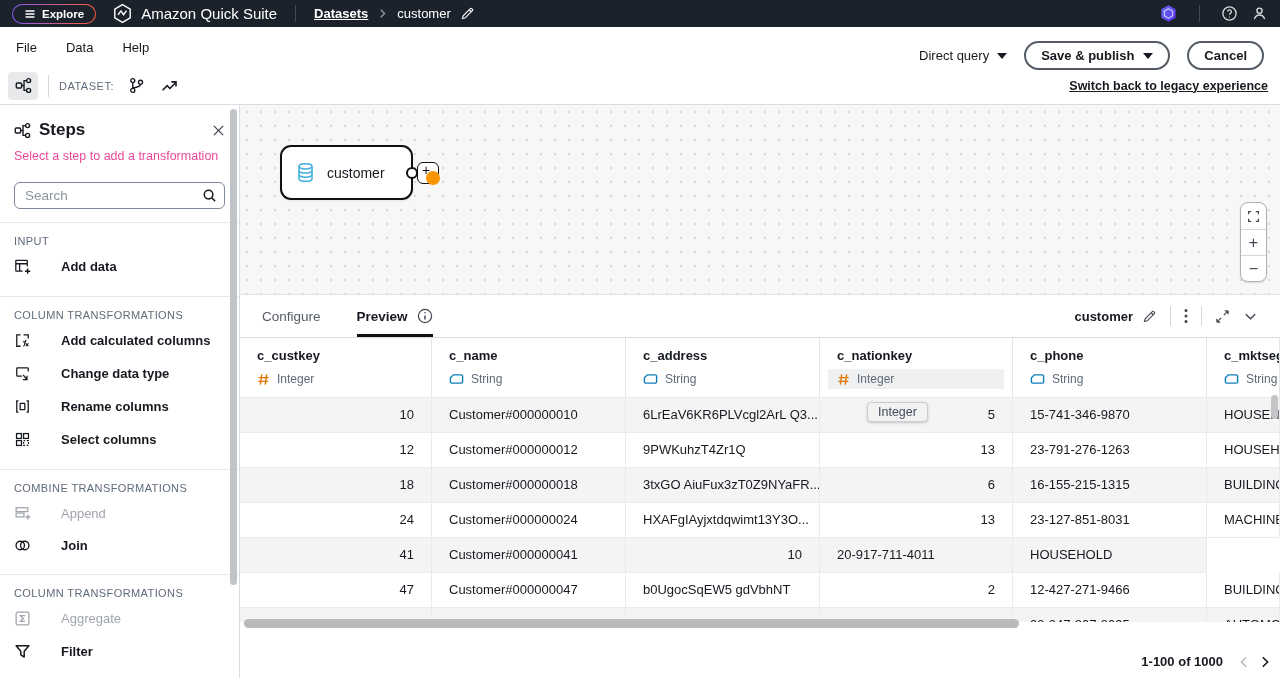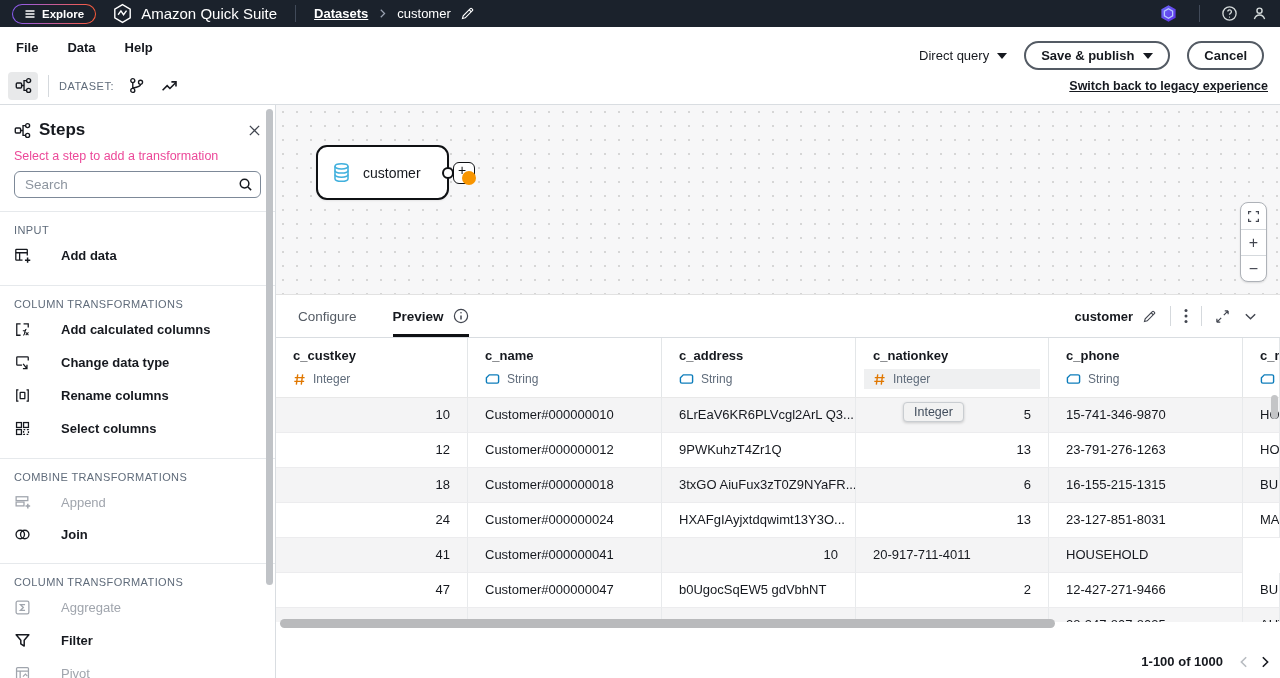--- a/index.html
+++ b/index.html
@@ -15,45 +15,45 @@
   .tb-sep { width:1px; height:17px; background:#414a59; margin:0 8px; }
   .crumb { display:flex; align-items:center; gap:9px; color:#fff; font-size:13px; }
   .crumb a { color:#fff; font-weight:700; text-decoration:underline; cursor:pointer;}
   .crumb .chev { color:#9aa2b1; }
   .topbar-right { margin-left:auto; display:flex; align-items:center; gap:13px; }
   .icon { display:inline-flex; align-items:center; justify-content:center; }
   .icon svg { display:block; }
 
   
   .menubar { height:40px; display:flex; align-items:center; padding:0 16px; background:#fff; }
-  .menu-item { font-size:13px; font-weight:700; margin-right:29px; cursor:pointer;text-align:center; }
+  .menu-item { font-size:13px; font-weight:400; margin-right:29px; cursor:pointer;text-align:center; }
   .menubar-right { margin-left:auto; display:flex; align-items:center; gap:17px;margin-top:17px; }
   .query-mode { display:flex; align-items:center; gap:8px; font-size:13px; font-weight:500; cursor:pointer; }
   .btn { display:flex; align-items:center; gap:9px; height:29px; padding:0 15px; background:#fff;
     border:2px solid #545b64; border-radius:16px; font-size:13px; font-weight:700; color:#16191f; cursor:pointer; }
 
   
   .toolbar { height:38px; display:flex; align-items:center; padding:0 8px; border-bottom:1px solid #d9dde1; background:#fff; }
   .flow-btn { width:30px; height:28px; background:#e8e9ea; border-radius:4px; display:flex; align-items:center; justify-content:center; cursor:pointer;}
   .tool-sep { width:1px; height:22px; background:#d5d9dd; margin:0 10px; }
   .dataset-label { font-size:11px; color:#5f6b7a; letter-spacing:.5px; margin-right:14px; }
   .tool-ic { margin-right:16px; color:#16191f; cursor:pointer; }
   .legacy-link { margin-left:auto; font-size:12.5px; font-weight:700; text-decoration:underline; color:#16191f; padding-right:4px; cursor:pointer; }
 
   
   .content { display:flex; height:573px; }
 
   
-  .sidebar { width:276px; flex:none; border-right:1px solid #d9dde1; background:#fff; position:relative; overflow:hidden; }
+  .sidebar { width:240px; flex:none; border-right:1px solid #d9dde1; background:#fff; position:relative; overflow:hidden; }
   .sb-head { padding:15px 14px 0 14px; }
   .sb-title-row { display:flex; align-items:center; gap:8px; }
   .sb-title { font-size:17px; font-weight:700; }
   .sb-close { margin-left:auto; color:#424650; cursor:pointer; }
   .sb-sub { font-size:12.5px; color:#ec4899; margin-top:9px; }
-  .sb-search { position:relative; margin-top:8px; }
+  .sb-search { position:relative; margin-top:19px; }
   .sb-search input { width:100%; height:27px; border:1px solid #7d8998; border-radius:6px; padding:0 30px 0 10px; font-size:13.5px; font-family:inherit; color:#16191f; outline:none;}
   .sb-search input::placeholder { color:#8d959f; }
   .sb-search .icon { position:absolute; right:8px; top:6px; color:#16191f; }
   .sdivider { height:1px; background:#e6e9ec; margin:13px 0 0; }
   .sec-label { padding:12px 14px 3px; font-size:11px; color:#5f6b7a; letter-spacing:.4px; }
   .sitem { display:flex; align-items:center; gap:30px; padding:8px 14px; font-size:13px; font-weight:600; color:#16191f; cursor:pointer; white-space:nowrap;}
   .sitem.disabled { color:#a0a5ad; font-weight:400; cursor:default; }
   .sitem .icon { width:17px; color:inherit; flex:none; }
   .sb-scroll { position:absolute; right:2px; top:4px; width:7px; height:476px; background:#c0c3c7; border-radius:4px; }
 

